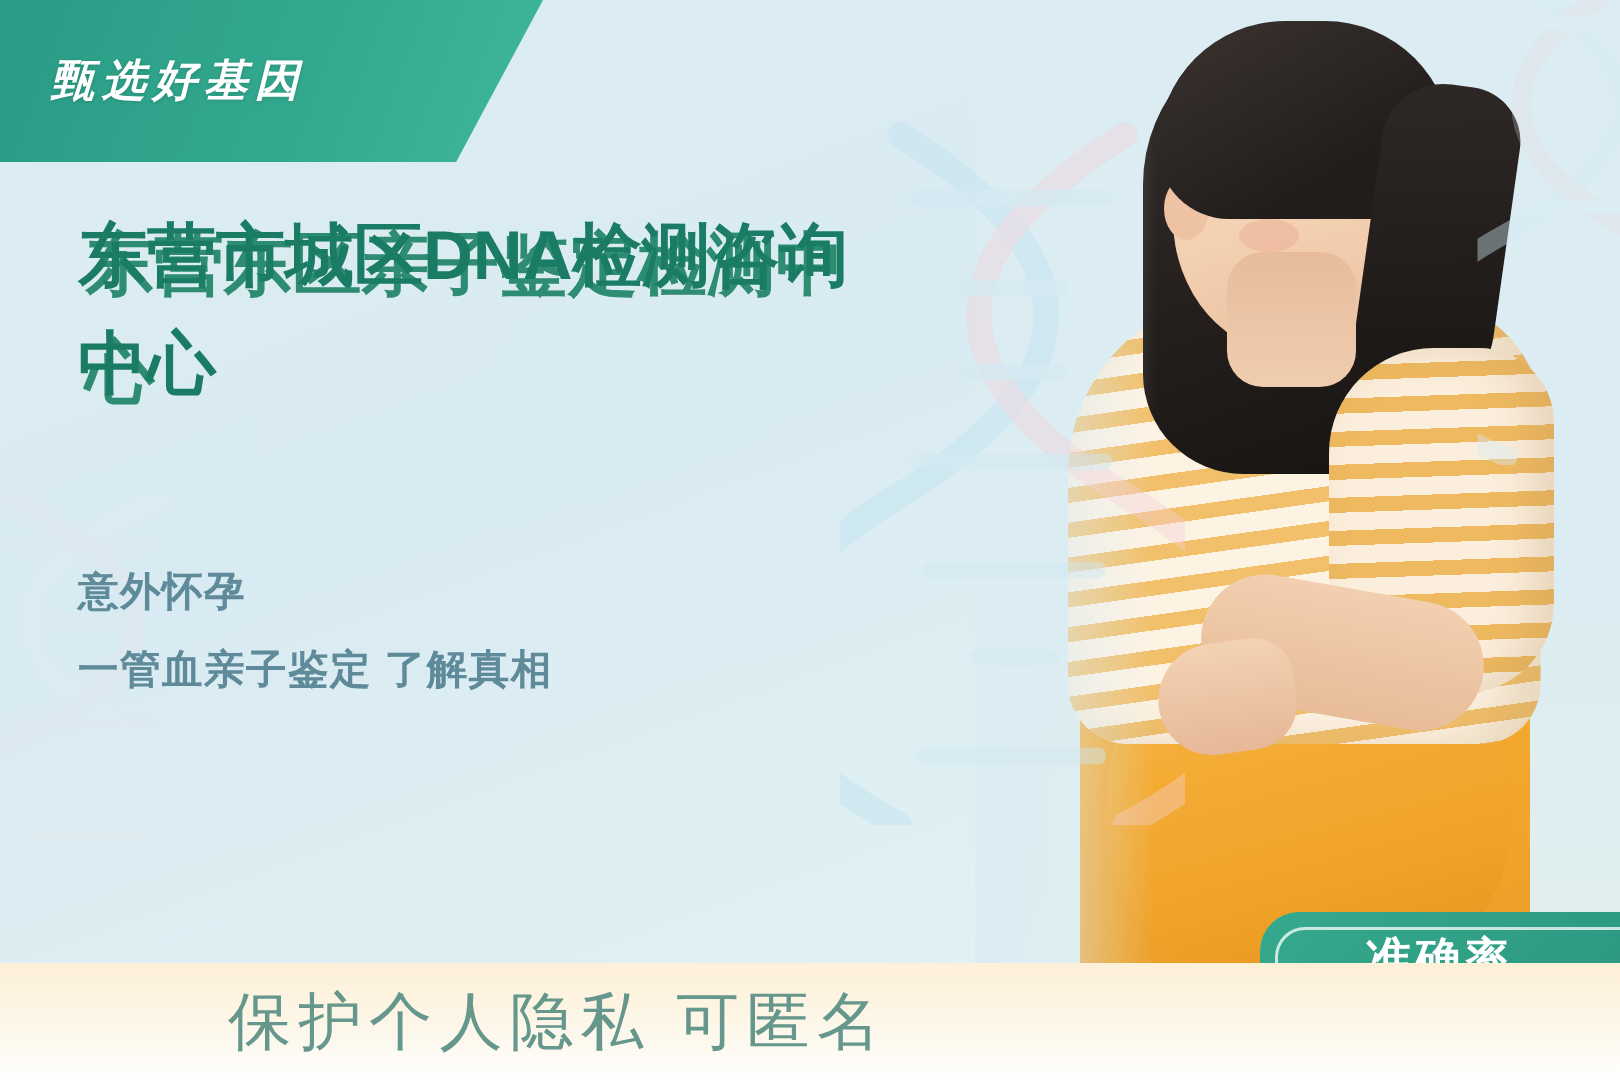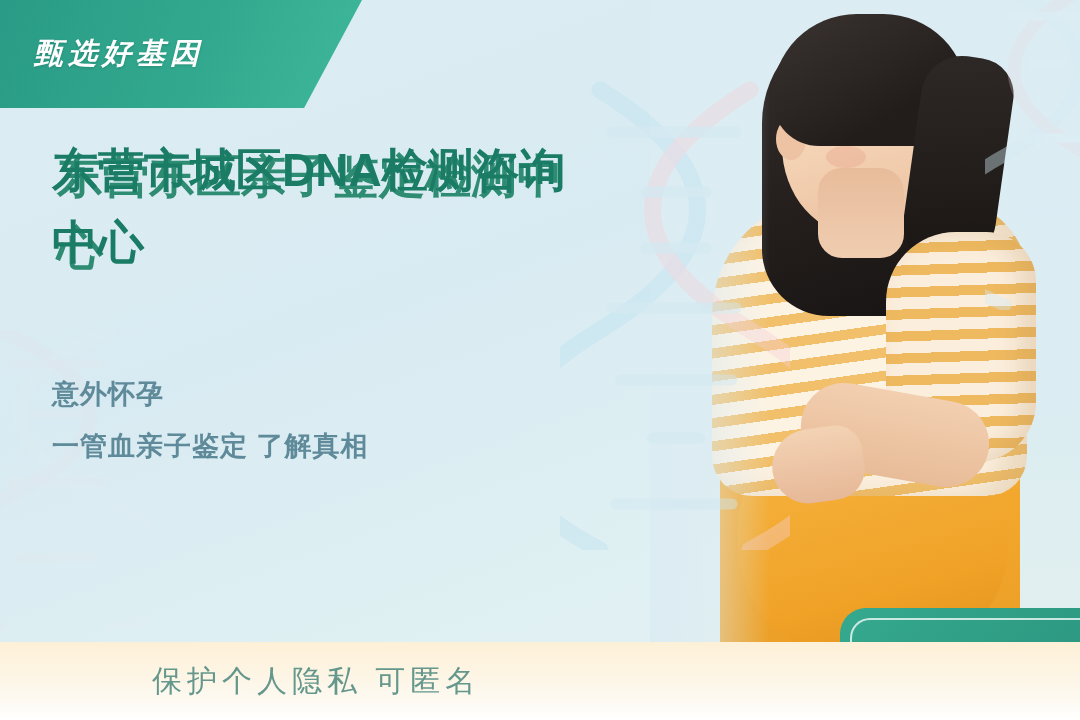--- a/index.html
+++ b/index.html
@@ -297,21 +297,21 @@
     bottom: 0;
     width: 1080px;
     height: 78px;
     background: linear-gradient(180deg, #fdf0d8 0%, #fdf4e2 35%, #fdfaf2 75%, #ffffff 100%);
     display: flex;
     align-items: center;
   }
   #bottom-strip .strip-text {
     margin-left: 152px;
     color: #65978c;
-    font-size: 30px;
+    font-size: 42px;
     font-weight: 300;
     letter-spacing: 5px;
     white-space: pre;
   }
 </style>
 </head>
 <body>
 
 <div id="banner">
 
@@ -396,20 +396,21 @@
     <div class="hl-layer a">东营市城区DNA检测咨询
 中心</div>
   </div>
 
   <div id="copy">
     <div class="copy-line">意外怀孕</div>
     <div class="copy-line">一管血亲子鉴定 了解真相</div>
   </div>
 
   <div id="accuracy-badge">
+    <span class="acc-label">准确率</span>
     <span class="acc-value">99.9999%</span>
   </div>
 
   <div id="bottom-strip">
     <span class="strip-text">保护个人隐私 可匿名</span>
   </div>
 
 </div>
 
 </body></html>

